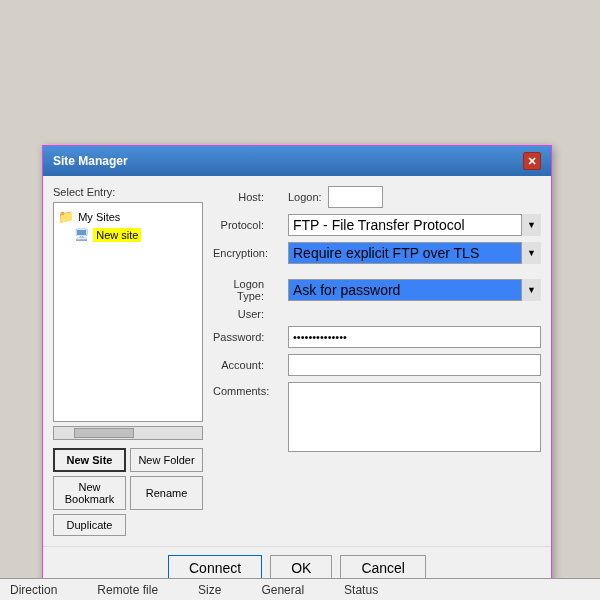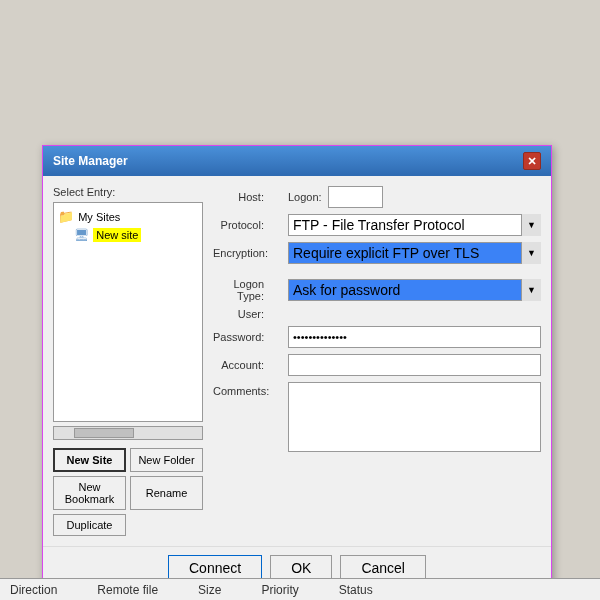--- a/index.html
+++ b/index.html
@@ -440,16 +440,16 @@
     <button class="footer-btn">OK</button>
     <button class="footer-btn">Cancel</button>
   </div>
 </div>
 
 <div class="bottom-bar">
   <div class="bottom-bar-items">
     <span>Direction</span>
     <span>Remote file</span>
     <span>Size</span>
-    <span>Priority</span>
+    <span>General</span>
     <span>Status</span>
   </div>
 </div>
 
 </body></html>

